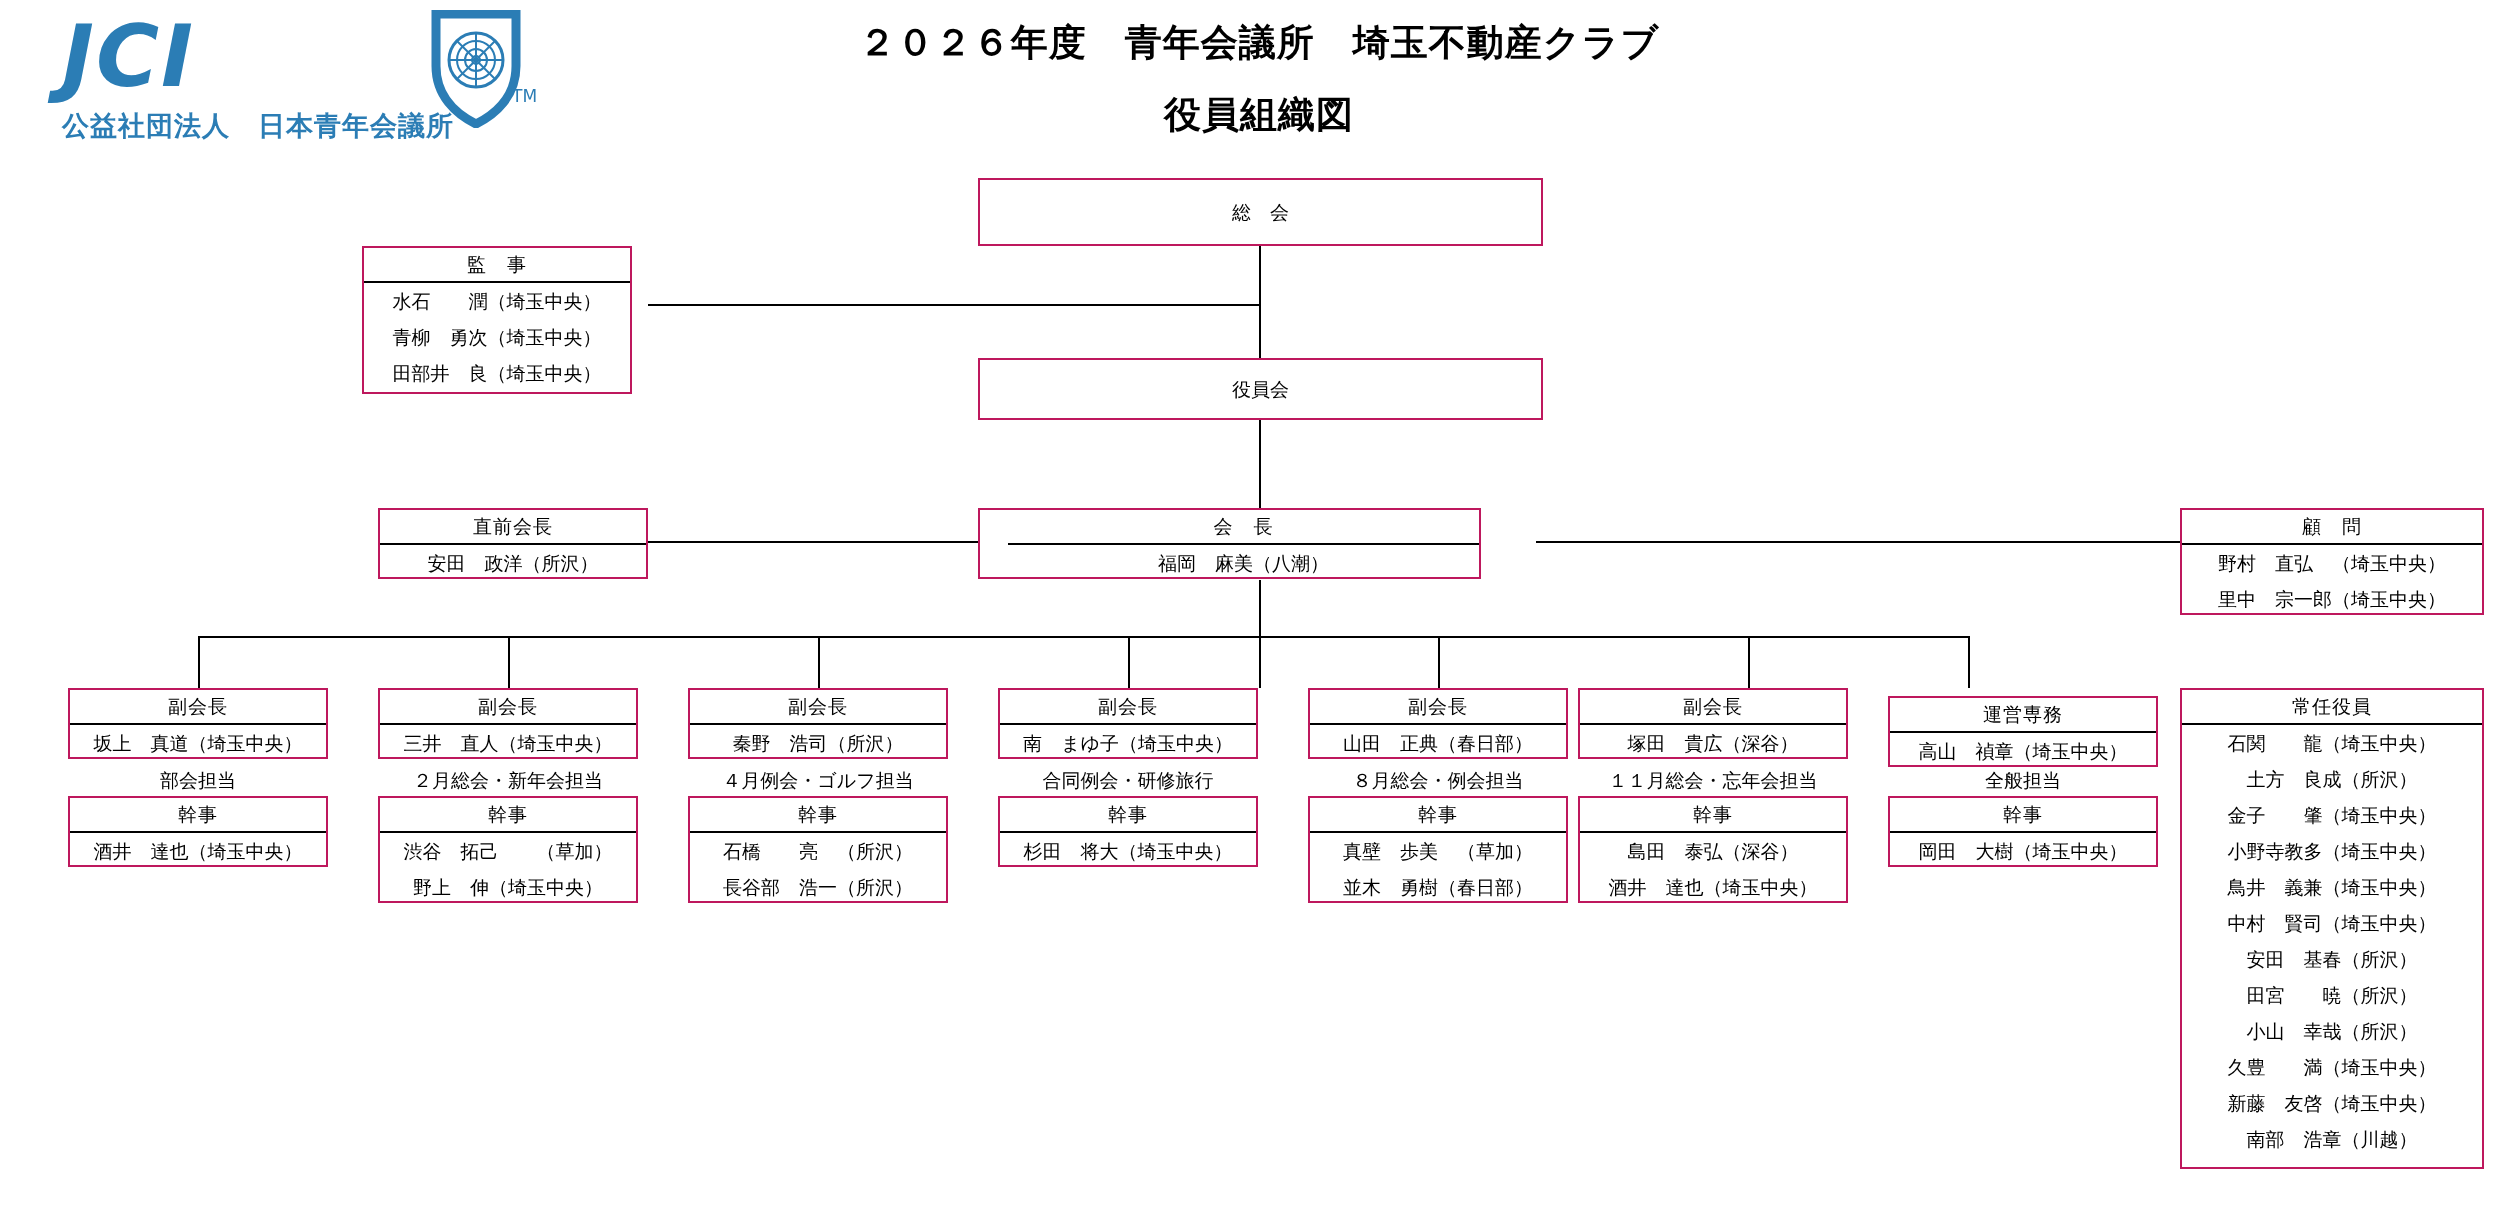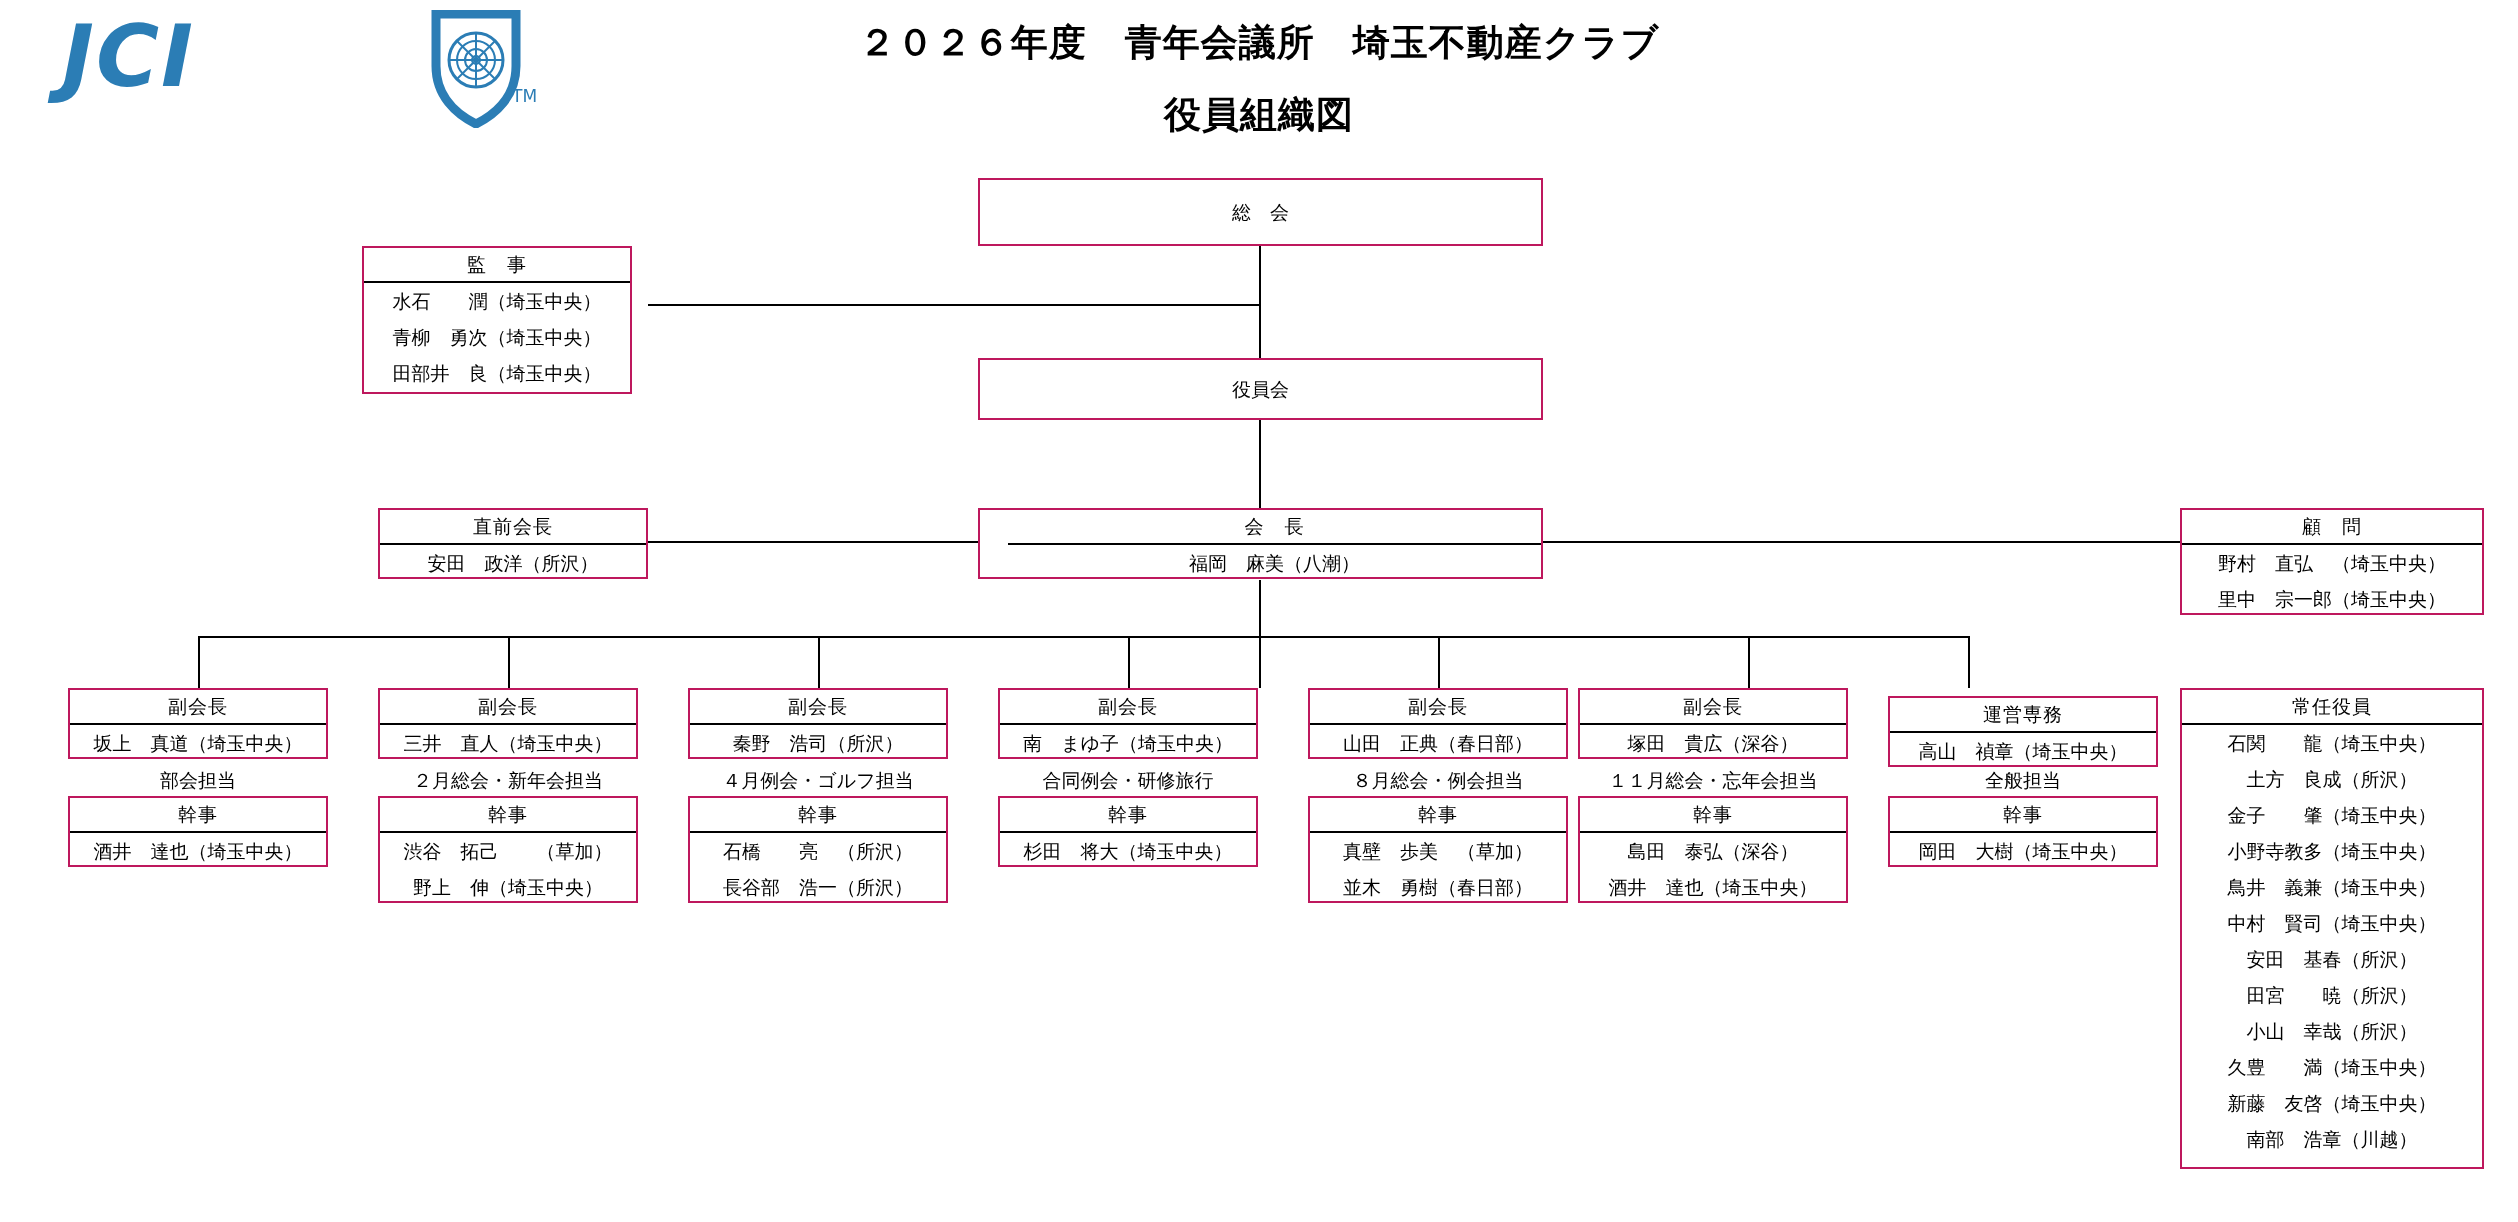--- a/index.html
+++ b/index.html
@@ -87,20 +87,21 @@
       <circle cx="46" cy="50" r="4" fill="none" stroke="#2b7db5" stroke-width="2"></circle>
       <g stroke="#2b7db5" stroke-width="2">
         <line x1="19" y1="50" x2="73" y2="50"></line>
         <line x1="46" y1="23" x2="46" y2="77"></line>
         <line x1="27" y1="31" x2="65" y2="69"></line>
         <line x1="65" y1="31" x2="27" y2="69"></line>
       </g>
     </svg>
   </span>
   <span class="tm">TM</span>
+  <span class="logo-sub">公益社団法人　日本青年会議所</span>
 </div>
 
 <div class="abs" id="title1">２０２６年度　青年会議所　埼玉不動産クラブ</div>
 <div class="abs" id="title2">役員組織図</div>
 
 <div class="ln lnv" style="left:1259px;top:246px;height:118px;"></div>
 
 <div class="ln lnh" style="left:648px;top:304px;width:613px;"></div>
 
 <div class="ln lnv" style="left:1259px;top:420px;height:88px;"></div>
@@ -134,21 +135,21 @@
   <div class="brow">水石　　潤（埼玉中央）</div>
   <div class="brow">青柳　勇次（埼玉中央）</div>
   <div class="brow">田部井　良（埼玉中央）</div>
 </div>
 
 <div class="box" style="left:378px;top:508px;width:270px;height:71px;">
   <div class="bhead">直前会長</div>
   <div class="brow">安田　政洋（所沢）</div>
 </div>
 
-<div class="box" style="left:978px;top:508px;width:565px;height:71px;padding-left:28px;">
+<div class="box" style="left:978px;top:508px;width:503px;height:71px;padding-left:28px;">
   <div class="bhead">会　長</div>
   <div class="brow">福岡　麻美（八潮）</div>
 </div>
 
 <div class="box" style="left:2180px;top:508px;width:304px;height:107px;">
   <div class="bhead">顧　問</div>
   <div class="brow">野村　直弘　（埼玉中央）</div>
   <div class="brow">里中　宗一郎（埼玉中央）</div>
 </div>
 

